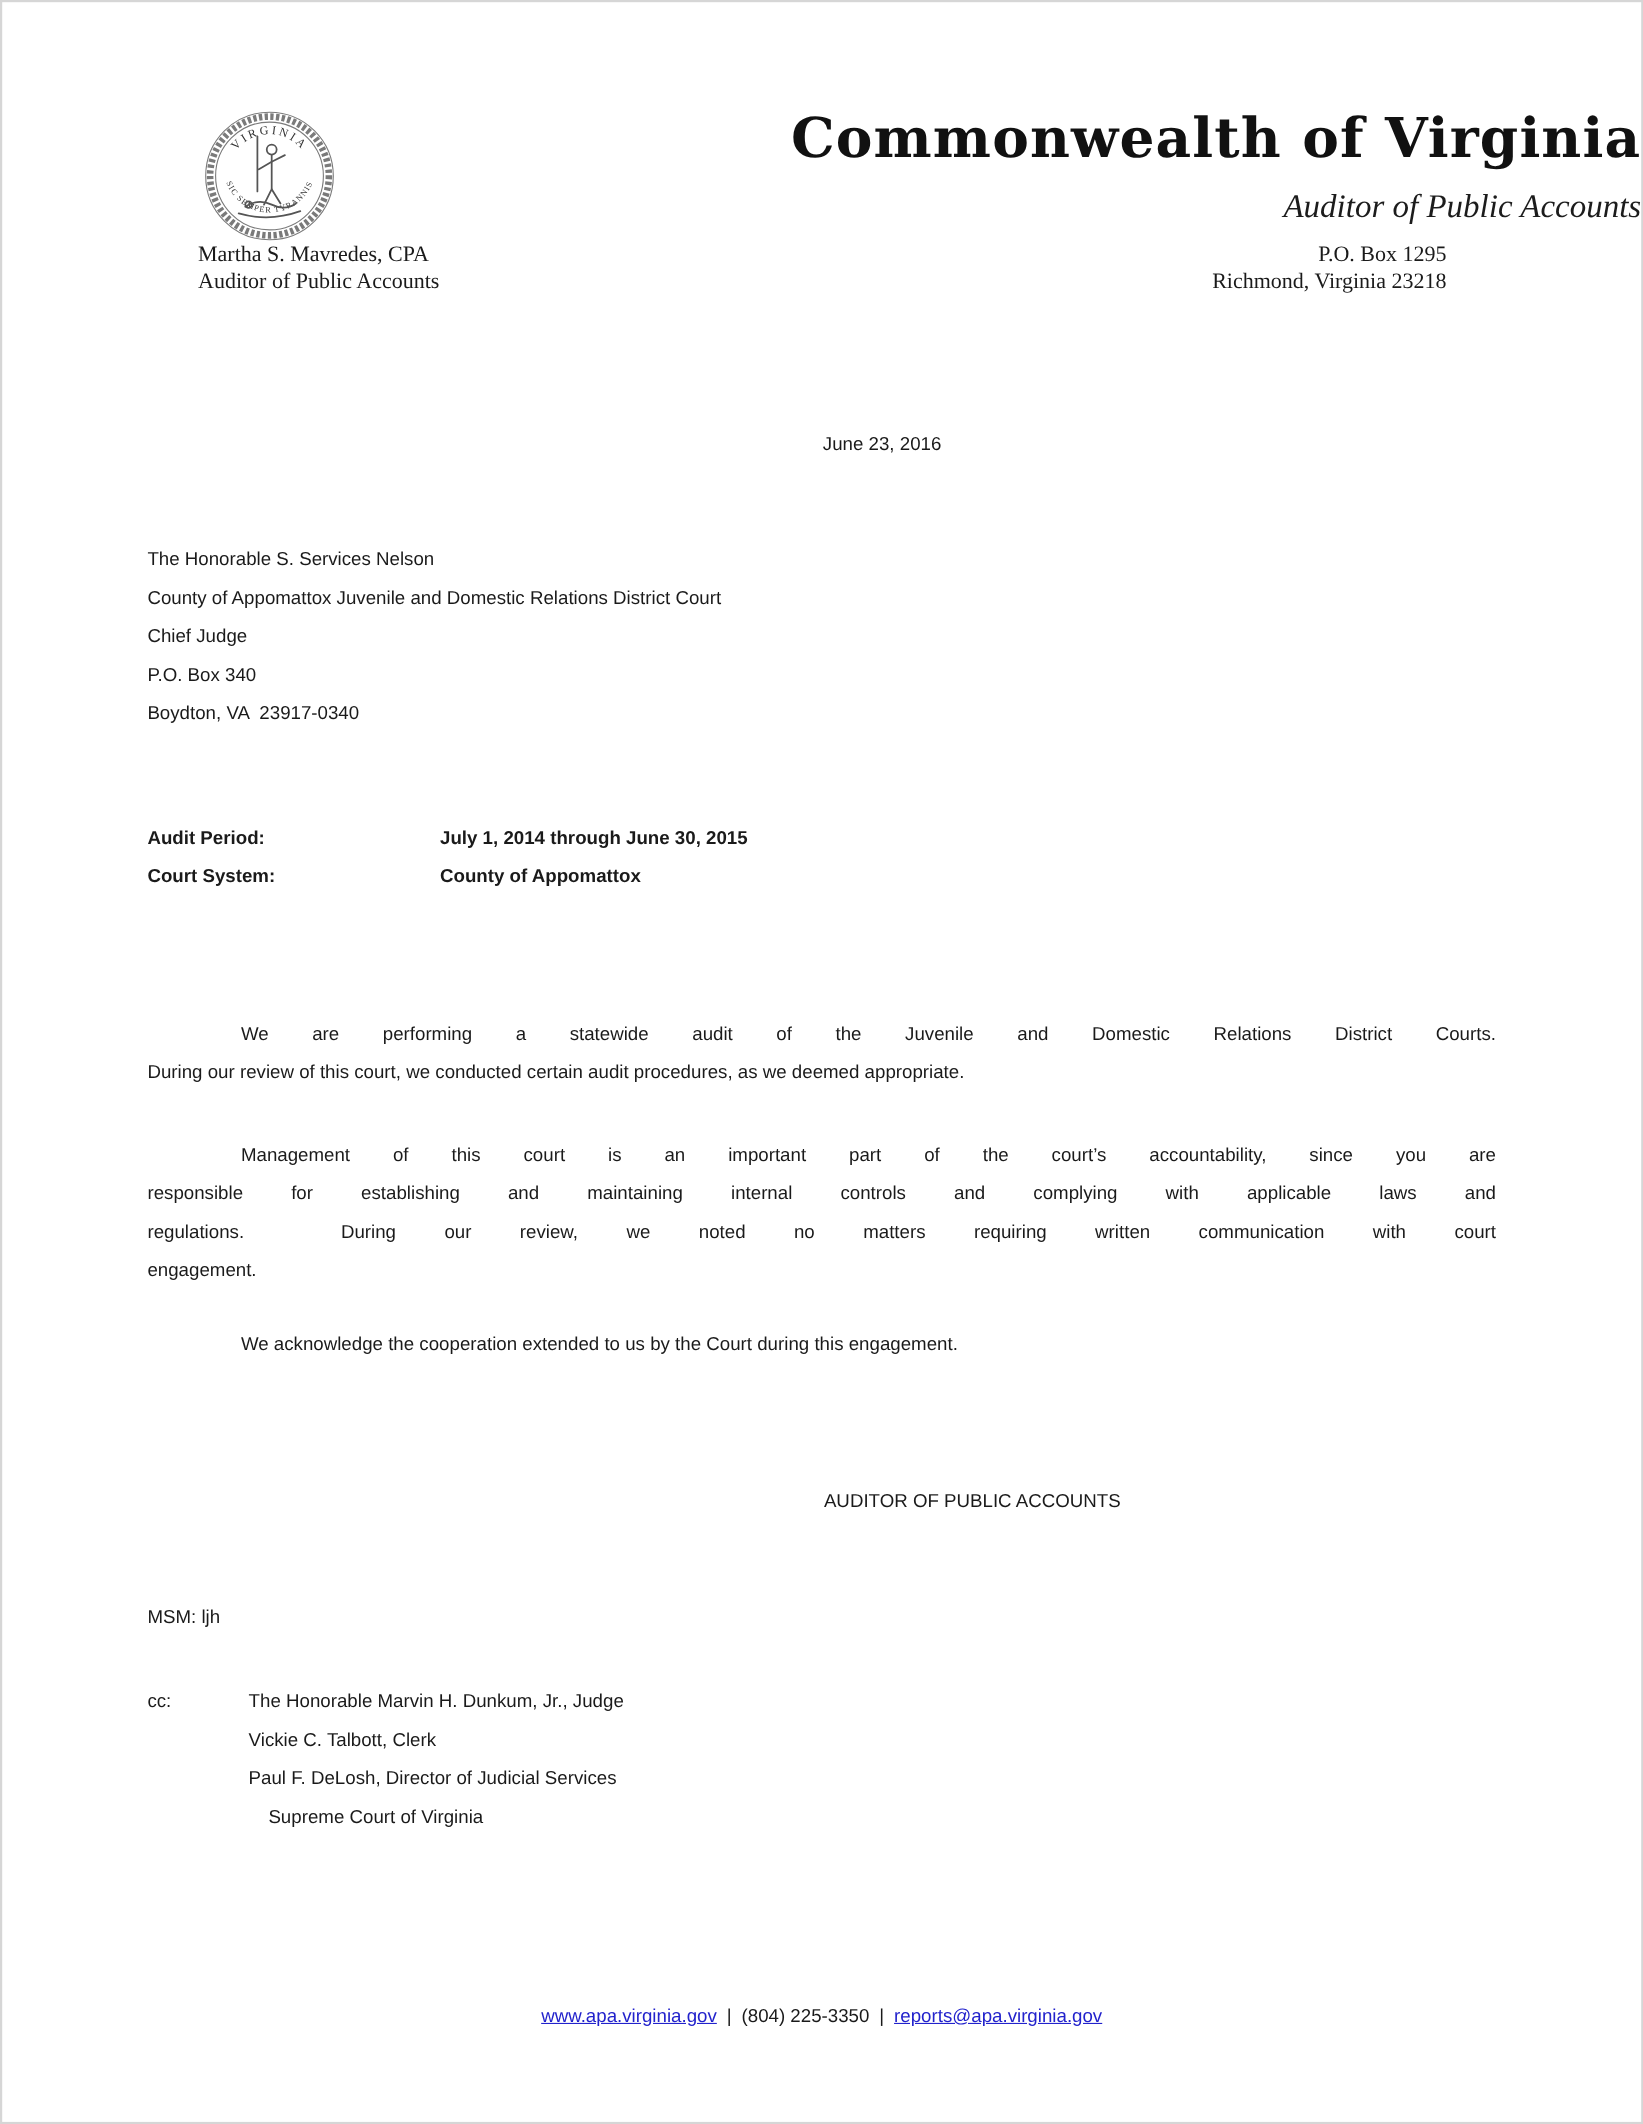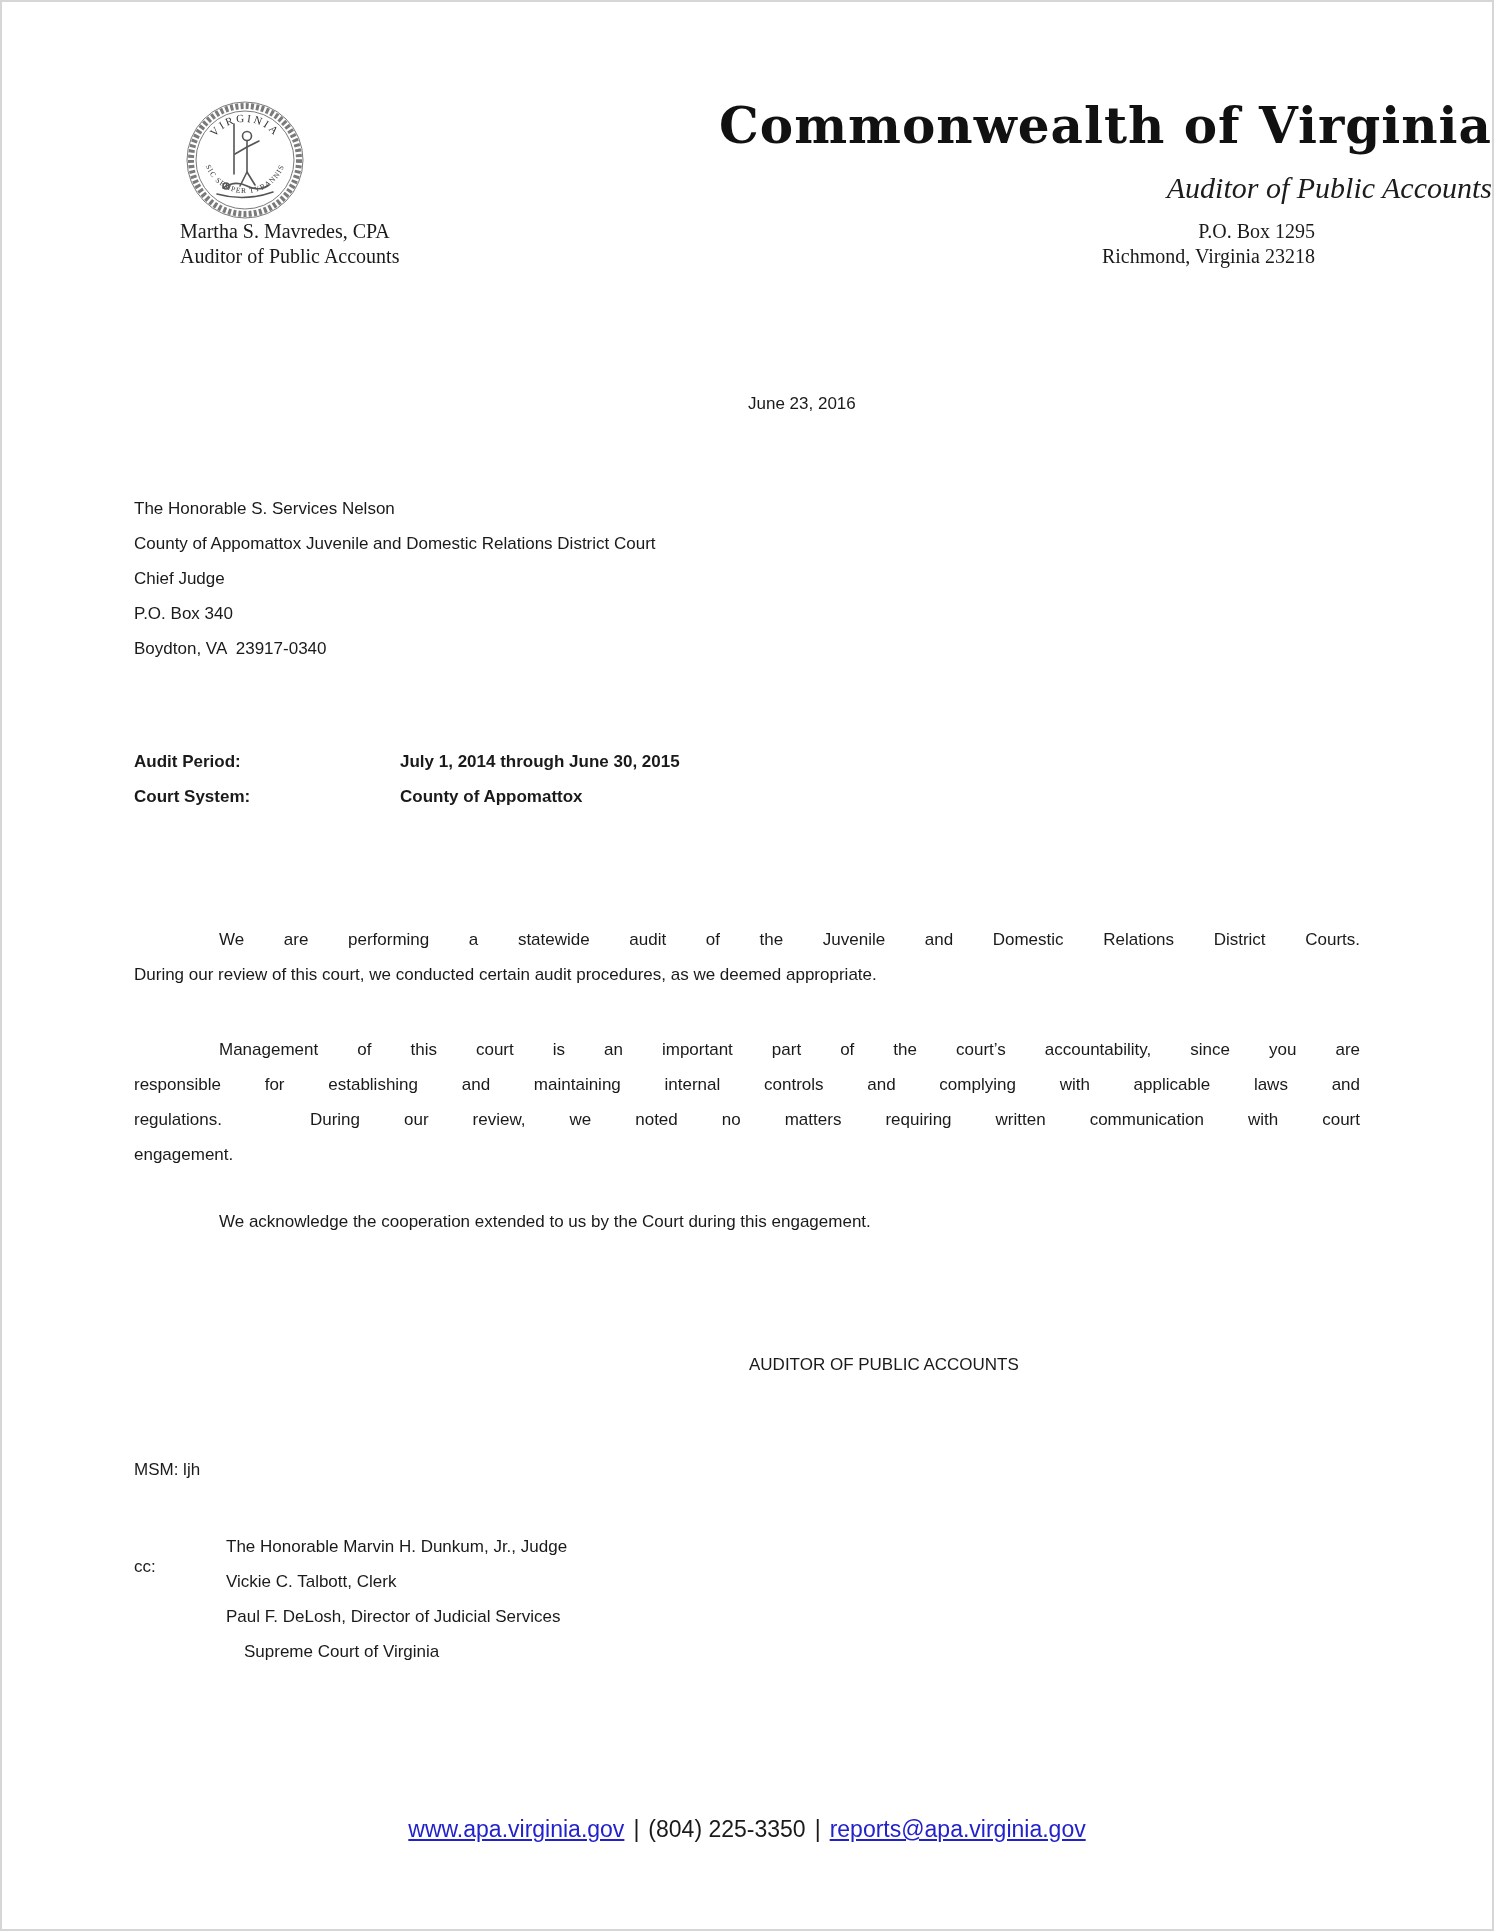--- a/index.html
+++ b/index.html
@@ -58,30 +58,30 @@
   .para-1 { margin-top: 108px; }
   .para-2 { margin-top: 40px; }
   .para-3 { margin-top: 32px; }
   .line { text-align: justify; }
   .j { text-align-last: justify; }
   .ind { text-indent: 85px; }
   .prewrap { white-space: pre-wrap; }
   .signature-line { margin-top: 108px; padding-left: 615px; }
   .reference-line { margin-top: 70px; }
   .cc-block { margin-top: 42px; display: flex; }
-  .cc-label { width: 92px; flex: 0 0 92px; margin-top: 20px; }
+  .cc-label { width: 92px; flex: 0 0 92px; }
   .cc-extra-indent { padding-left: 18px; }
   
   .footer {
     position: absolute;
     left: 0;
     right: 0;
     bottom: 86px;
     text-align: center;
-    font-size: 23px;
+    font-size: 17px;
     margin-top: 24px;
   }
   .footer a { color: #2222cc; text-decoration: underline; }
   .footer .sep { color: #1a1a1a; margin: 0 9px; }
   
   .seal .ring { fill: none; stroke: #7a7a7a; }
   .seal .figure { fill: none; stroke: #555; stroke-width: 1.6; stroke-linecap: round; }
   .seal text { font-family: "Liberation Serif", serif; fill: #333; }
 </style>
 </head>

